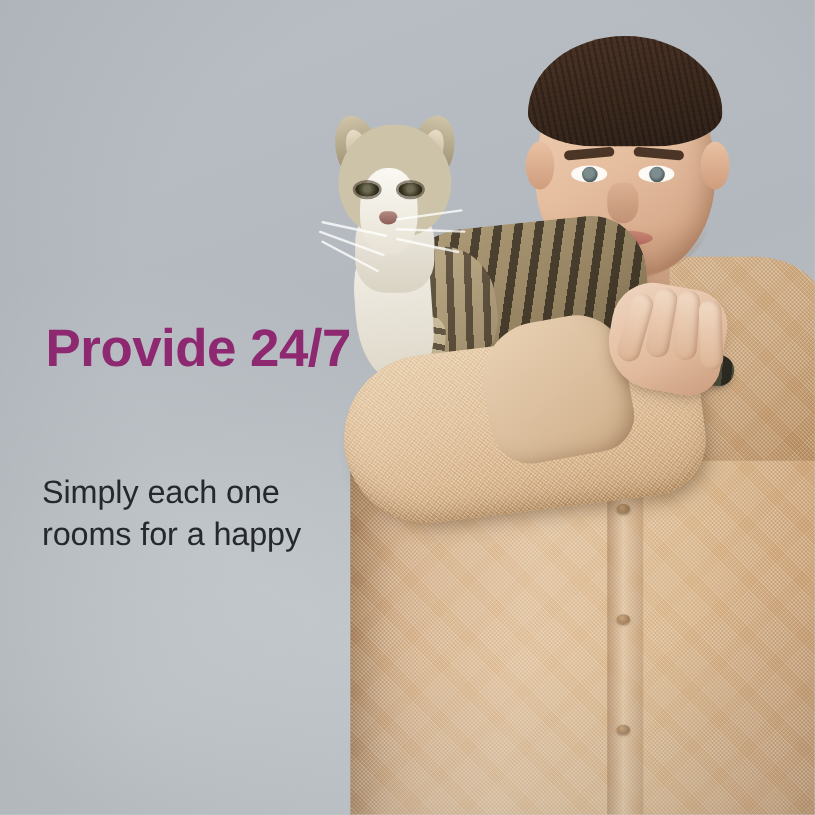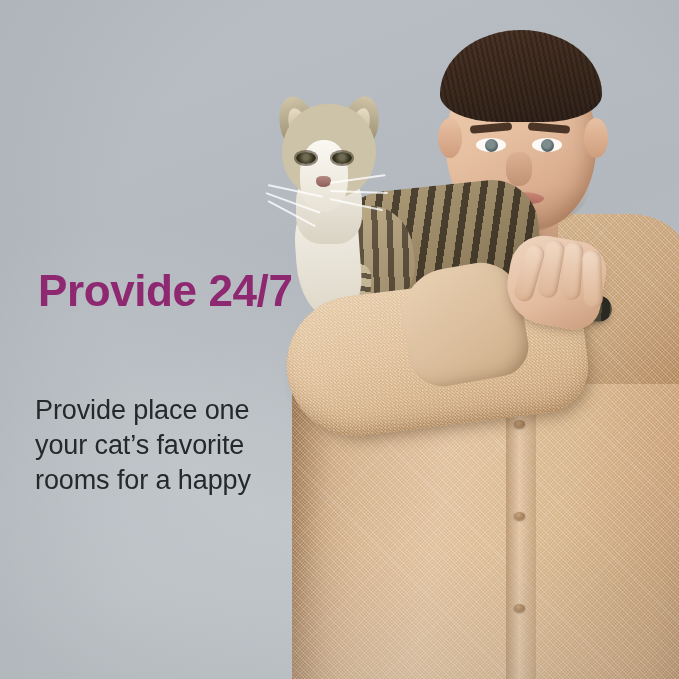--- a/index.html
+++ b/index.html
@@ -335,19 +335,18 @@
     <div class="blend"></div>
   </div>
 
   <div class="copy">
 
     <div class="headline">
       <span class="l">Provide 24/7</span>
     </div>
 
     <div class="body">
-      <span class="l">Provide place one</span>
-      <span class="l">your cat’s favorite</span>
+      <span class="l">Simply each one</span>
       <span class="l">rooms for a happy</span>
     </div>
 
   </div>
 </div>
 
 </body></html>

